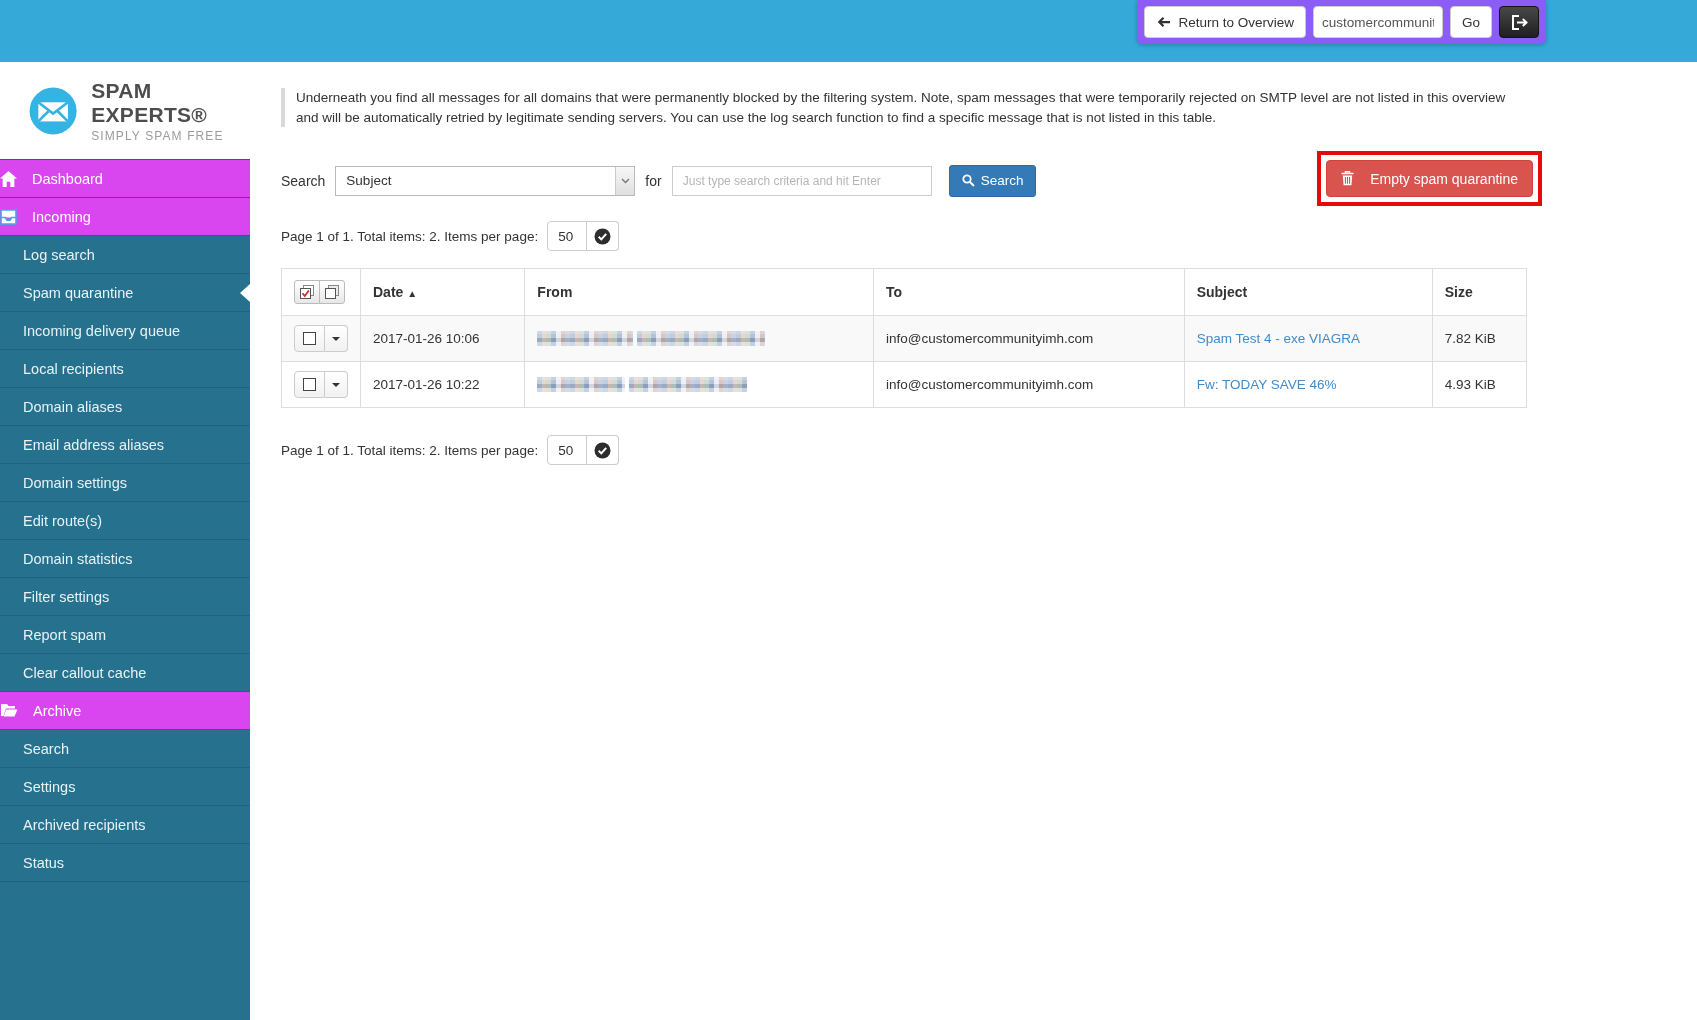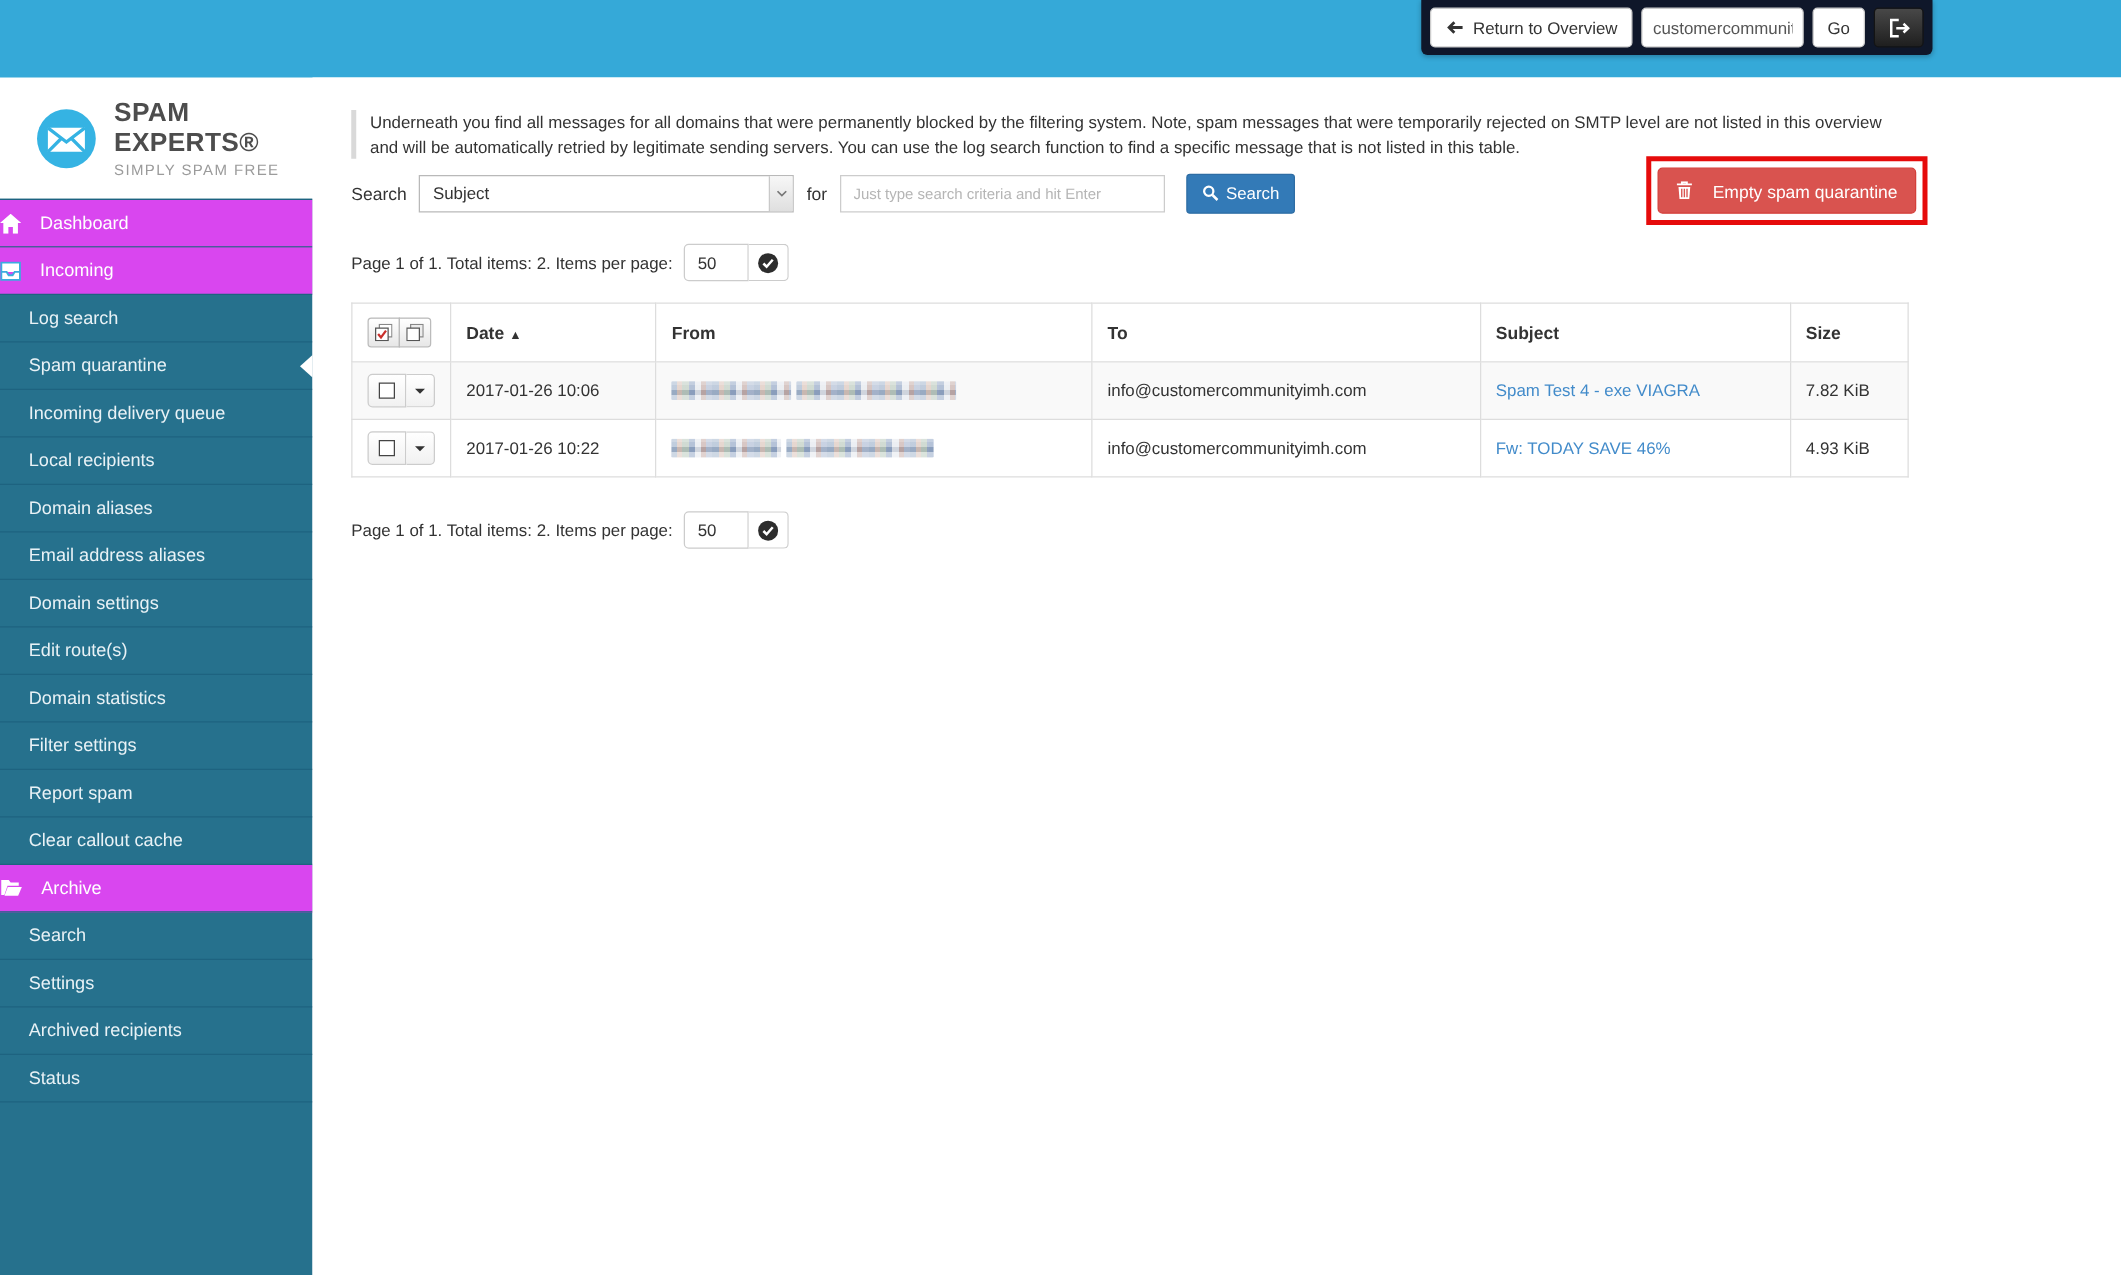--- a/index.html
+++ b/index.html
@@ -2,21 +2,21 @@
 <html><head>
 <meta charset="utf-8">
 <style>
   * { box-sizing: border-box; margin: 0; padding: 0; }
   html,body { width:1697px; height:1020px; font-family:"Liberation Sans", sans-serif; background:#fff; overflow:hidden; }
 
   
   .topbar { position:relative; height:62px; background:#35a9d8; }
   .login-box { position:absolute; left:30px; top:4px; height:37px; background:#fff; border-radius:5px;
     box-shadow:0 1px 3px rgba(0,0,0,.25); display:flex; align-items:center; gap:8px; padding:0 13px; font-size:14px; color:#333; }
-  .topright { position:absolute; right:151px; top:0; background:#0f172a; border-radius:0 0 5px 5px;
+  .topright { position:absolute; right:151px; top:0; background:#8b5cf6; border-radius:0 0 5px 5px;
     box-shadow:0 1px 4px rgba(0,0,0,.25); padding:6px 7px; display:flex; align-items:flex-end; gap:7px; }
   .btn-plain { height:32px; border:1px solid #ccc; border-radius:4px; background:#fff; padding:0 11px;
     font-size:13.5px; color:#333; display:flex; align-items:center; gap:7px; cursor:pointer; font-family:inherit; }
   .domain-input { width:130px; height:32px; border:1px solid #ccc; border-radius:4px; padding:0 8px; font-size:13.5px; color:#555; font-family:inherit; }
   .btn-logout { width:40px; height:32px; border:1px solid #141414; border-radius:4px;
     background:linear-gradient(#484848,#1f1f1f); display:flex; align-items:center; justify-content:center; cursor:pointer; }
 
   
   .redacted { display:inline-block; height:15px; border-radius:1px; filter:blur(.5px); opacity:.9; vertical-align:middle;
     background-image:
@@ -33,39 +33,39 @@
   .mi { height:38px; border-bottom:1px solid #1e6380; display:flex; align-items:center; cursor:pointer;
     font-size:14.5px; position:relative; }
   .mi.top { background:#d946ef; color:#fff; gap:15px; }
   .mi.sub { color:#e9f2f6; padding-left:23px; }
   .mi .active-arrow { position:absolute; right:0; top:50%; transform:translateY(-50%);
     width:0; height:0; border-top:9px solid transparent; border-bottom:9px solid transparent; border-right:10px solid #fff; }
 
   
   .main { flex:1; padding:26px 0 0 31px; position:relative; background:#fff; }
   h1.page-title { font-size:24px; font-weight:bold; color:#222; margin-bottom:15px; }
-  .desc { border-left:4px solid #d9d9d9; padding-left:11px; width:1232px; font-size:13.5px; line-height:19.5px; color:#333; margin-bottom:9px; }
+  .desc { border-left:4px solid #d9d9d9; padding-left:11px; width:1232px; font-size:13.5px; line-height:19.5px; color:#333; margin-bottom:35px; }
 
   .search-row { display:flex; align-items:center; gap:10px; height:37px; position:relative; margin-bottom:22px; }
   .lbl { font-size:14px; color:#333; }
   .sel { width:300px; height:30px; border:1px solid #b9b9b9; background:#fff; display:flex; align-items:stretch; cursor:pointer; }
   .sel-text { flex:1; display:flex; align-items:center; padding-left:10px; font-size:13.5px; color:#333; }
   .sel-caret { width:19px; border-left:1px solid #c9c9c9; background:linear-gradient(#f7f7f7,#dfdfdf); display:flex; align-items:center; justify-content:center; }
   .crit-input { width:260px; height:30px; border:1px solid #ccc; padding:0 10px; font-size:12px; color:#14532d; font-family:inherit; }
   .crit-input::placeholder { color:#b5b5b5; }
   .btn-search { height:32px; margin-left:7px; background:#337ab7; border:1px solid #2e6da4; border-radius:3px; color:#fff;
     padding:0 12px; font-size:13.5px; display:flex; align-items:center; gap:6px; cursor:pointer; font-family:inherit; }
 
   .empty-wrap { position:absolute; top:-11px; right:155px; border:4px solid #e60b0b; padding:5px; }
   .btn-danger { height:37px; background:#d9534f; border:1px solid #d43f3a; border-radius:4px; color:#fff;
     padding:0 14px; font-size:14px; display:flex; align-items:center; gap:16px; cursor:pointer; font-family:inherit; }
 
   .pager { display:flex; align-items:center; font-size:13.5px; color:#333; margin-bottom:17px; }
   .pager.bottom { margin-top:27px; }
-  .pp-input { width:52px; height:30px; border:1px solid #ccc; border-radius:4px 0 0 4px; padding:0 10px;
+  .pp-input { width:40px; height:30px; border:1px solid #ccc; border-radius:4px 0 0 4px; padding:0 10px;
     font-size:13.5px; color:#333; margin-left:9px; font-family:inherit; }
   .pp-btn { width:32px; height:30px; border:1px solid #ccc; border-left:none; border-radius:0 4px 4px 0;
     background:#fff; display:flex; align-items:center; justify-content:center; cursor:pointer; }
 
   table.grid { border-collapse:collapse; width:1246px; font-size:13.5px; color:#333; }
   .grid th, .grid td { border:1px solid #ddd; text-align:left; vertical-align:middle; }
   .grid th { font-size:14px; font-weight:bold; padding:11px 12px; height:41px; background:#fff; }
   .grid td { padding:8px 12px; height:46px; }
   .grid tr.odd td { background:#f9f9f9; }
   .sort-arrow { font-size:10px; margin-left:4px; }

